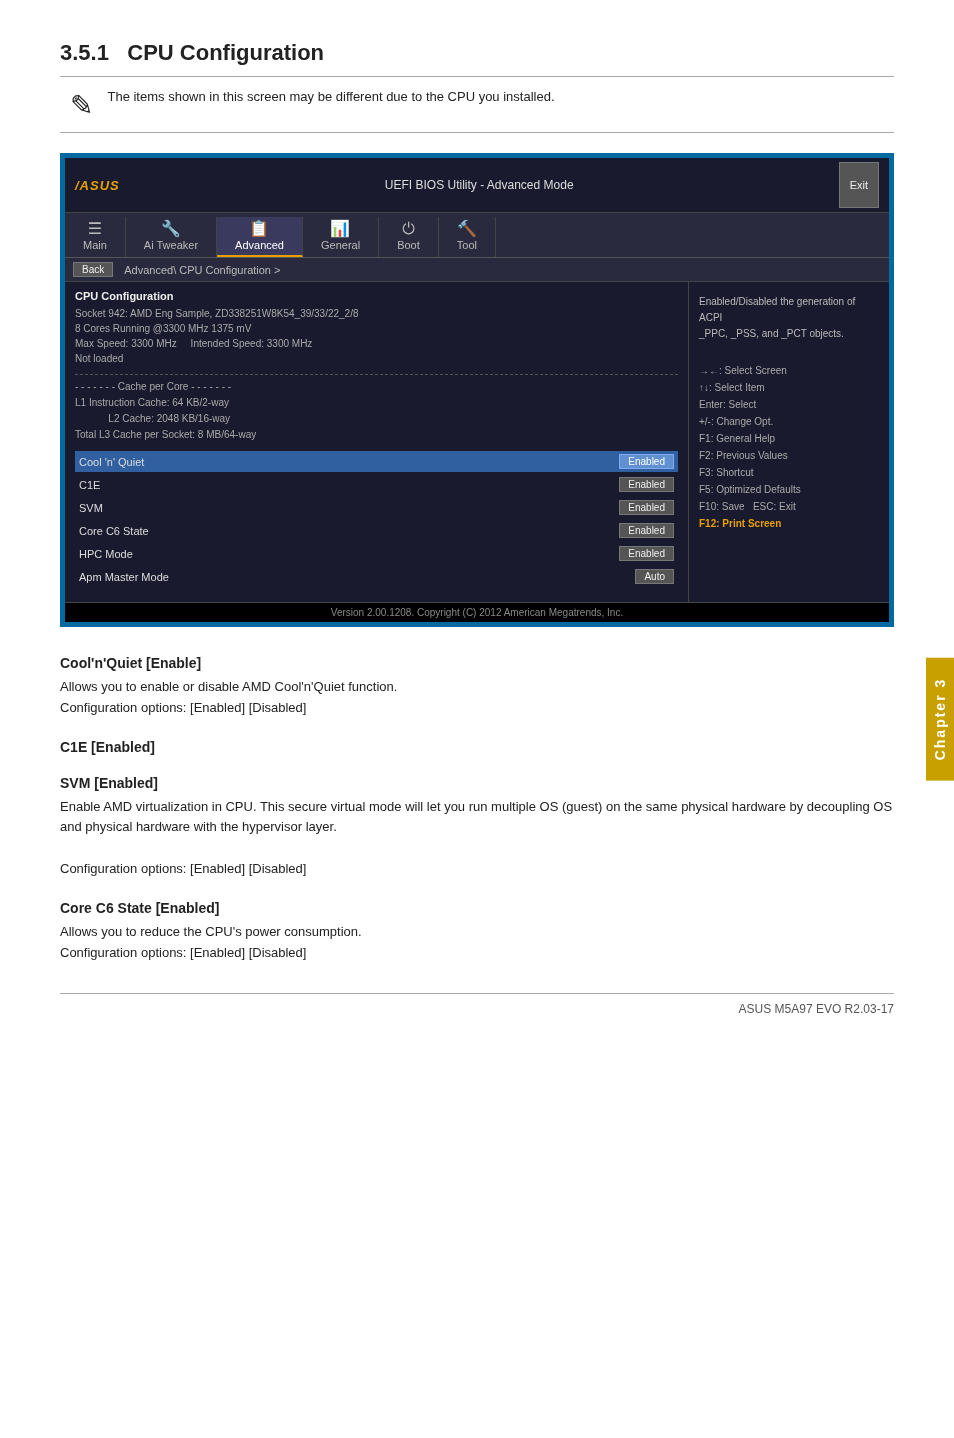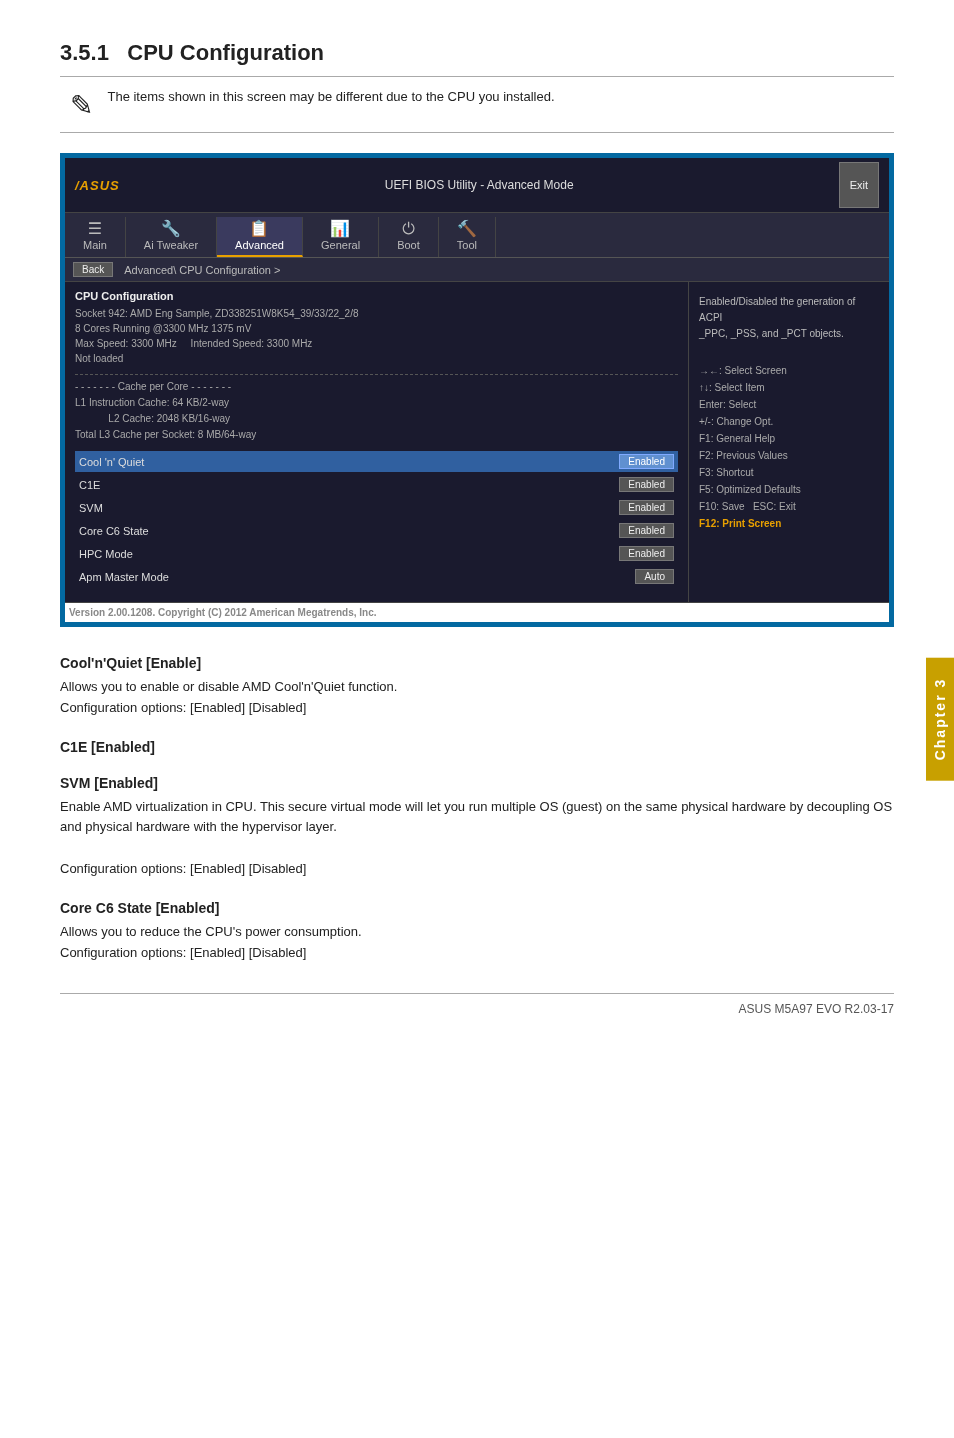--- a/index.html
+++ b/index.html
@@ -229,27 +229,27 @@
       font-size: 10px;
       line-height: 1.7;
       margin-top: 10px;
     }
     .bios-right-keys .highlight-key {
       color: #e8a000;
       font-weight: bold;
     }
 
     .bios-footer {
-      background: #ffffff;
+      background: #000000;
       border-top: 1px solid #444;
       padding: 4px;
+      text-align: center;
       font-size: 10px;
       color: #888;
       font-family: Arial, sans-serif;
-      font-weight: bold;
     }
 
     
     .doc-section {
       margin-bottom: 20px;
     }
     .doc-section-title {
       font-weight: bold;
       font-size: 14px;
       margin-bottom: 6px;

